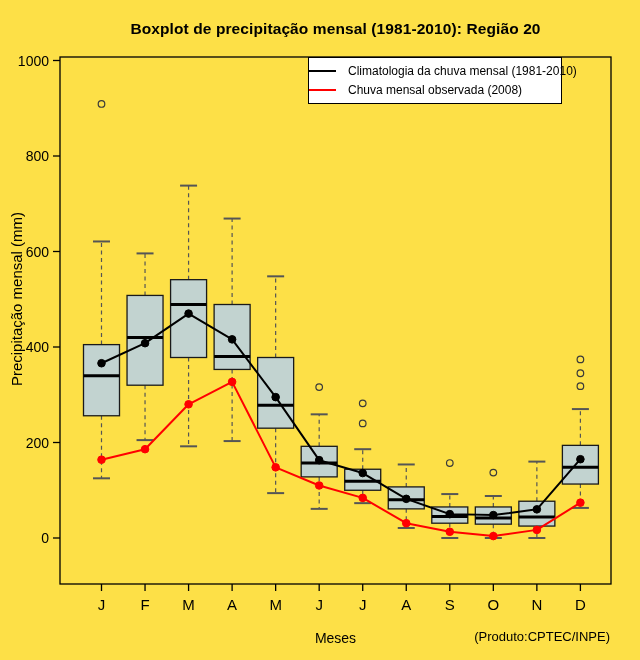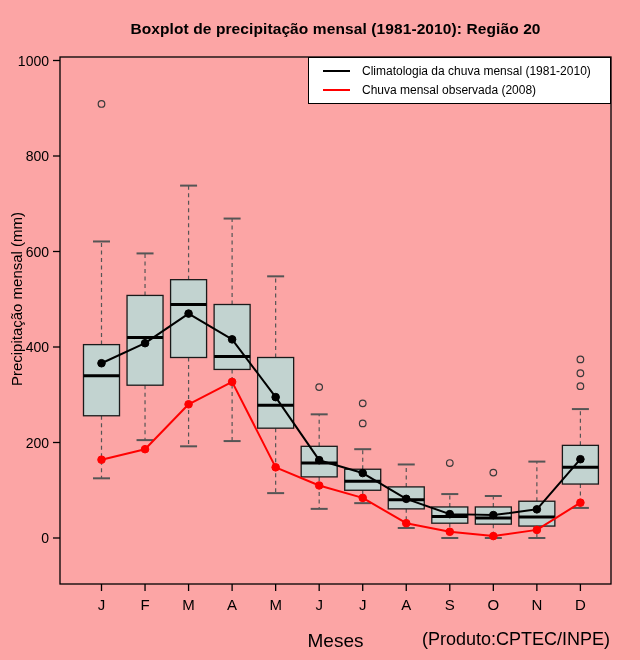--- a/index.html
+++ b/index.html
@@ -1,38 +1,37 @@
 <!DOCTYPE html>
 <html><head>
 <meta charset="utf-8">
 <style>
   html,body{margin:0;padding:0;background:#ffffff;}
   #figure{
-    position:relative;width:640px;height:660px;background:#fca5a5;
+    position:relative;width:640px;height:660px;background:#fde047;
     font-family:"Liberation Sans", sans-serif;color:#000;overflow:hidden;
   }
   #title{
     position:absolute;left:60px;top:20px;width:551px;text-align:center;
     font-size:15.5px;font-weight:bold;letter-spacing:0.1px;
   }
   #ylabel{
     position:absolute;left:16px;top:299px;transform:translate(-50%,-50%) rotate(-90deg);
     font-size:15px;white-space:nowrap;
   }
   #xlabel{
-    position:absolute;left:60px;top:630px;width:551px;text-align:center;font-size:19px;
+    position:absolute;left:60px;top:630px;width:551px;text-align:center;font-size:14px;
   }
   #source-note{
-    position:absolute;right:30px;top:629px;font-size:18px;
+    position:absolute;right:30px;top:629px;font-size:13px;
   }
   #legend{
-    position:absolute;left:308px;top:57px;width:303px;height:47px;
+    position:absolute;left:308px;top:57px;width:254px;height:47px;
     border:1.2px solid #000;box-sizing:border-box;background:#fff;
     display:flex;flex-direction:column;justify-content:space-evenly;
-    padding-left:14px;
   }
   .legend-row{display:flex;flex-direction:row;align-items:center;gap:12px;}
   .legend-line{width:27px;height:0;border-top:2px solid #000;flex:0 0 auto;}
   .legend-label{font-size:12px;white-space:nowrap;line-height:1;}
   svg{position:absolute;left:0;top:0;}
 </style>
 </head>
 <body>
 
 <div id="figure">

